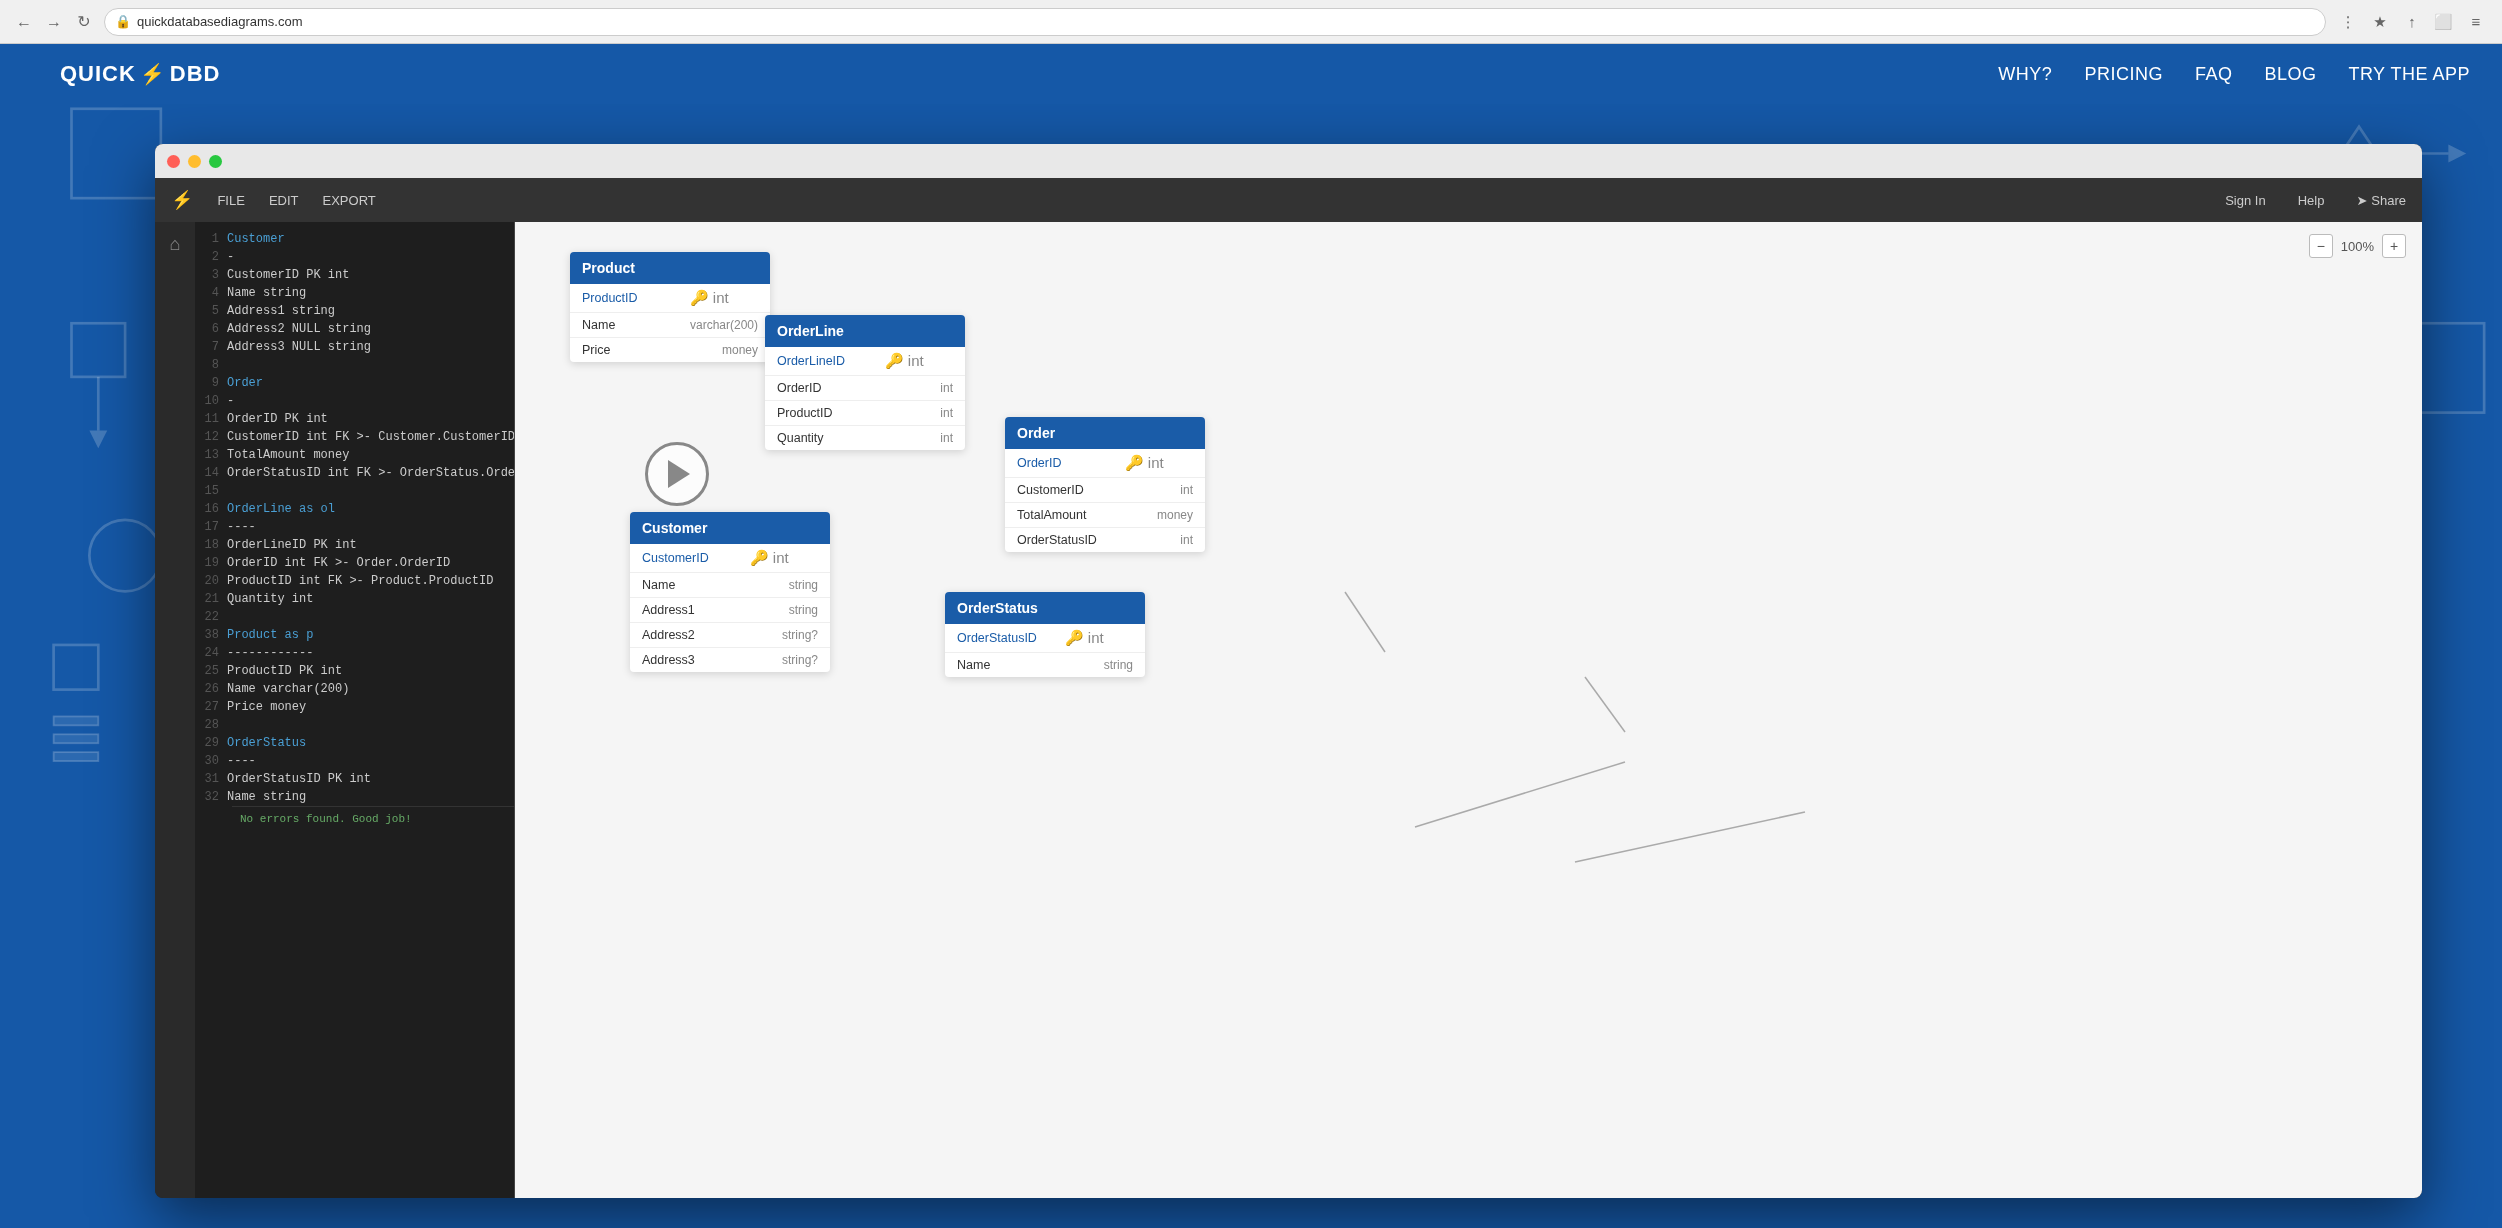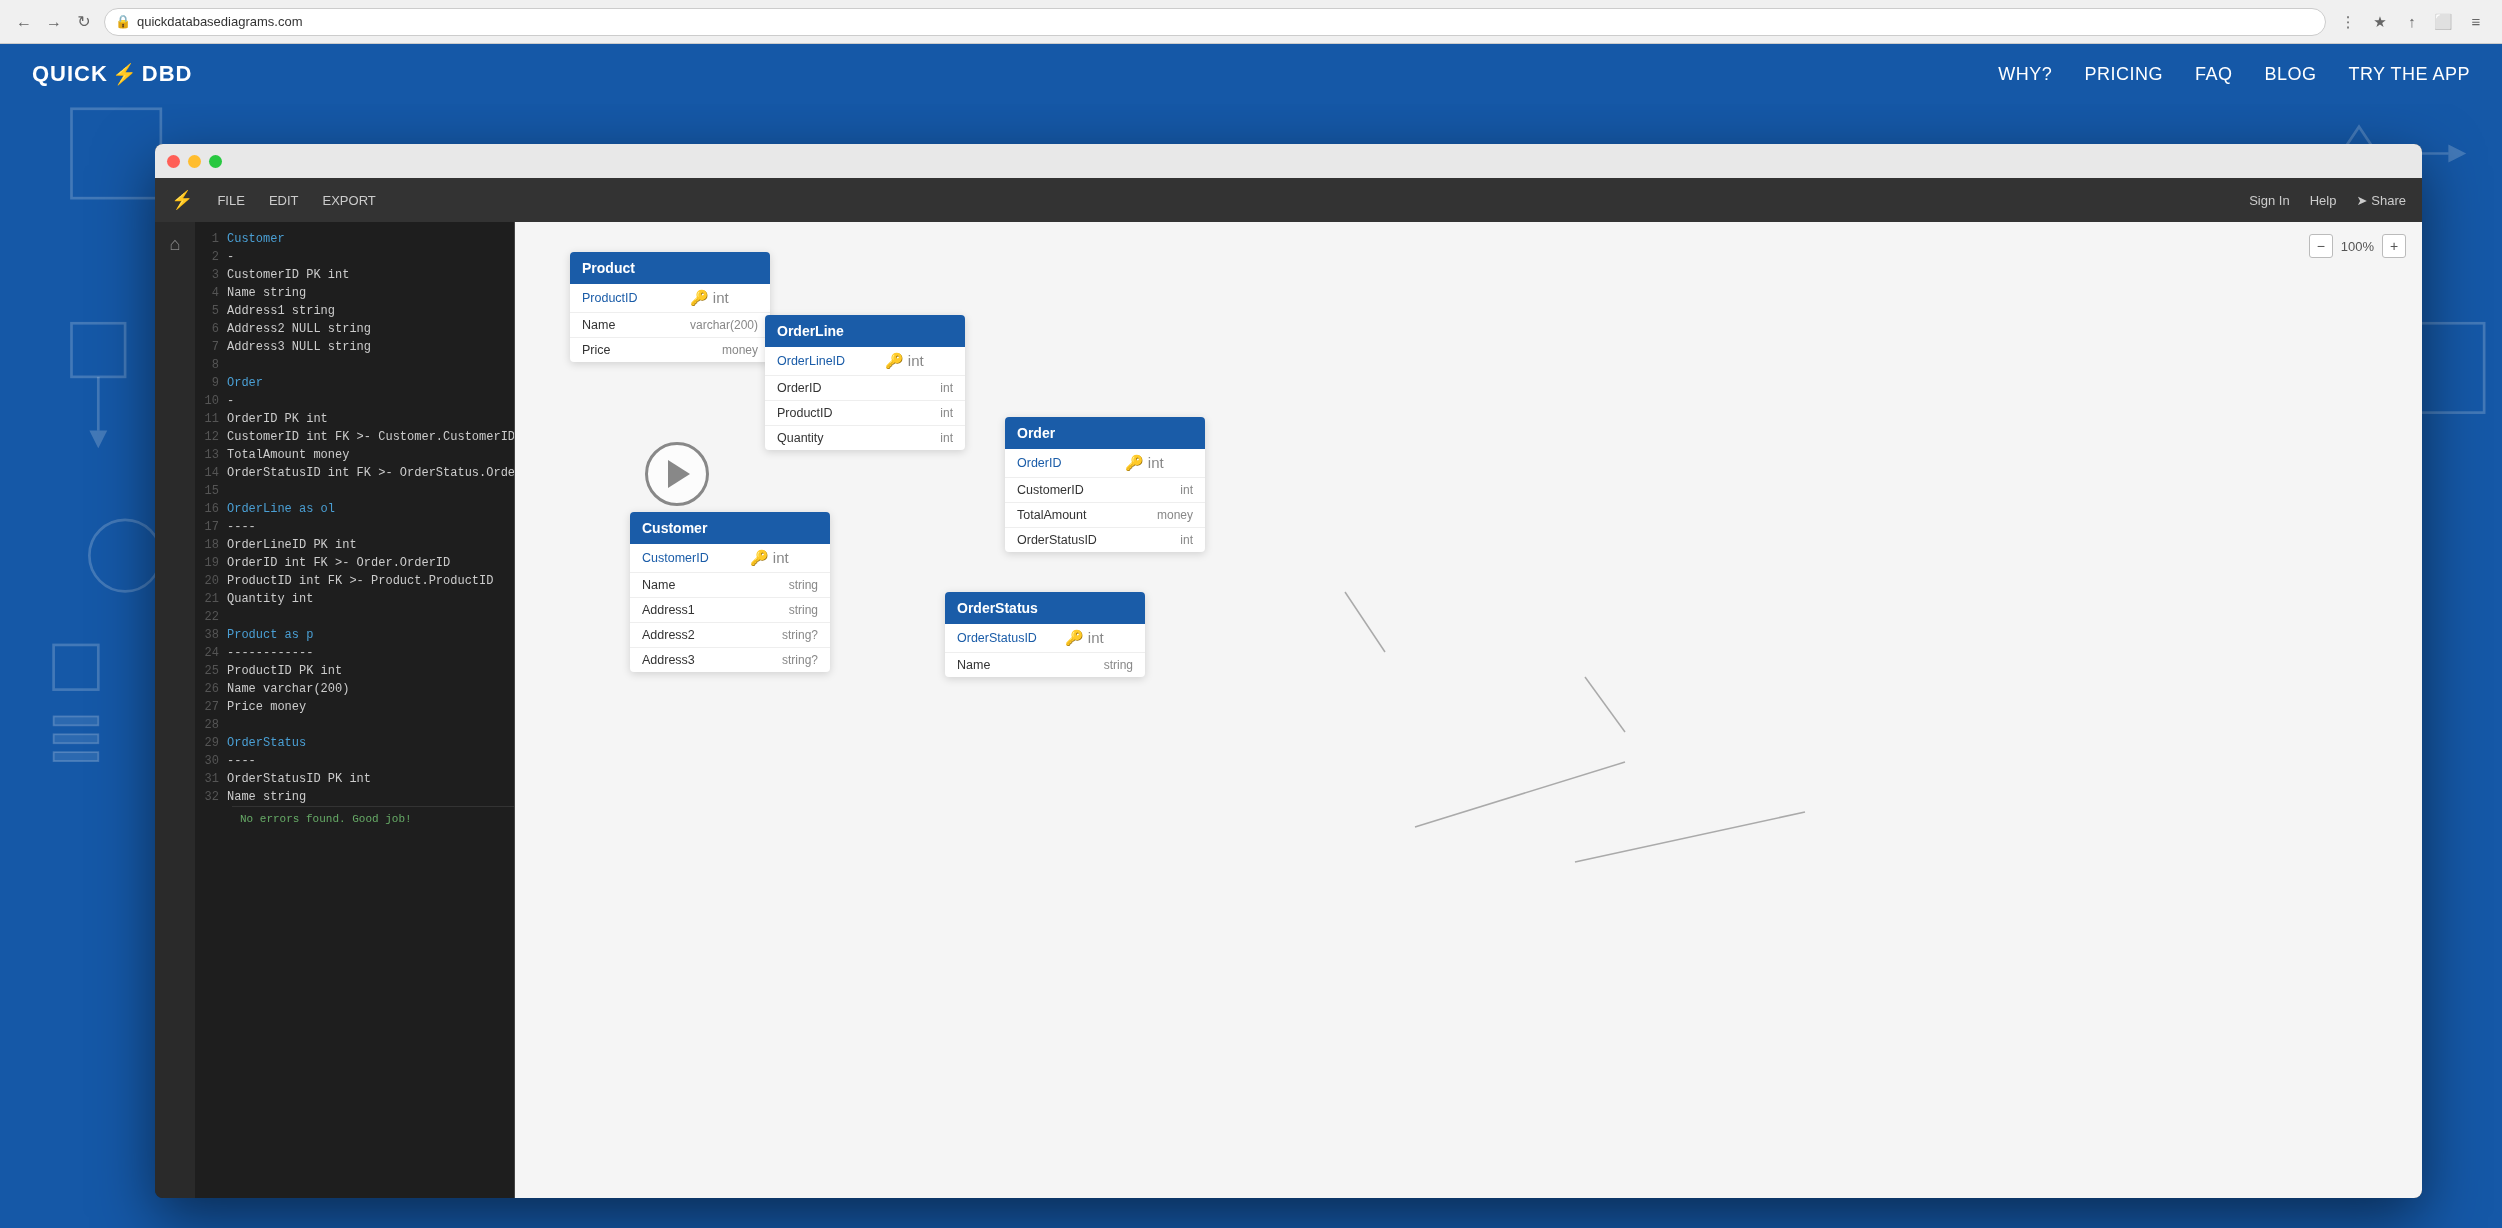--- a/index.html
+++ b/index.html
@@ -16,21 +16,21 @@
       border-bottom: 1px solid #ccc;
     }
     .browser-nav { display: flex; gap: 6px; align-items: center; }
     .nav-btn { width: 24px; height: 24px; border: none; background: none; cursor: pointer; color: #666; font-size: 16px; display: flex; align-items: center; justify-content: center; }
     .address-bar { flex: 1; height: 28px; border: 1px solid #ccc; border-radius: 14px; background: white; display: flex; align-items: center; padding: 0 10px; font-size: 13px; color: #333; }
     .address-icon { width: 16px; height: 16px; margin-right: 6px; color: #5a5a5a; }
     .browser-actions { display: flex; gap: 4px; }
     .browser-action-btn { width: 28px; height: 28px; border: none; background: none; cursor: pointer; color: #666; font-size: 15px; display: flex; align-items: center; justify-content: center; }
 
     
-    .website { height: calc(100vh - 44px); position: relative; background: #1558a7; overflow: hidden; }
+    .website { height: calc(100vh - 44px); position: relative; background: #1558a7; overflow: hidden; padding-left: 28px; }
 
     
     .site-nav {
       background: #1558a7;
       height: 60px;
       display: flex;
       align-items: center;
       padding: 0 32px;
       position: relative;
       z-index: 10;
@@ -75,21 +75,21 @@
     .app-header {
       background: #333;
       height: 44px;
       display: flex;
       align-items: center;
       padding: 0 16px;
       gap: 24px;
     }
     .app-logo { color: #4a9fd4; font-size: 18px; font-weight: bold; }
     .app-menu-item { color: #ccc; font-size: 13px; cursor: pointer; font-weight: 500; text-align: right; }
-    .app-header-right { margin-left: auto; display: flex; gap: 20px; align-items: center; }
+    .app-header-right { margin-left: auto; display: flex; gap: 32px; align-items: center; }
     .app-header-btn { color: #ccc; font-size: 13px; cursor: pointer; }
     .share-btn { color: #ccc; font-size: 13px; cursor: pointer; display: flex; align-items: center; gap: 4px; }
 
     
     .app-body { display: flex; height: calc(100% - 78px); }
 
     
     .app-sidebar { width: 40px; background: #2a2a2a; display: flex; flex-direction: column; align-items: center; padding-top: 12px; }
     .sidebar-icon { color: #888; font-size: 18px; margin-bottom: 16px; cursor: pointer; }
 

